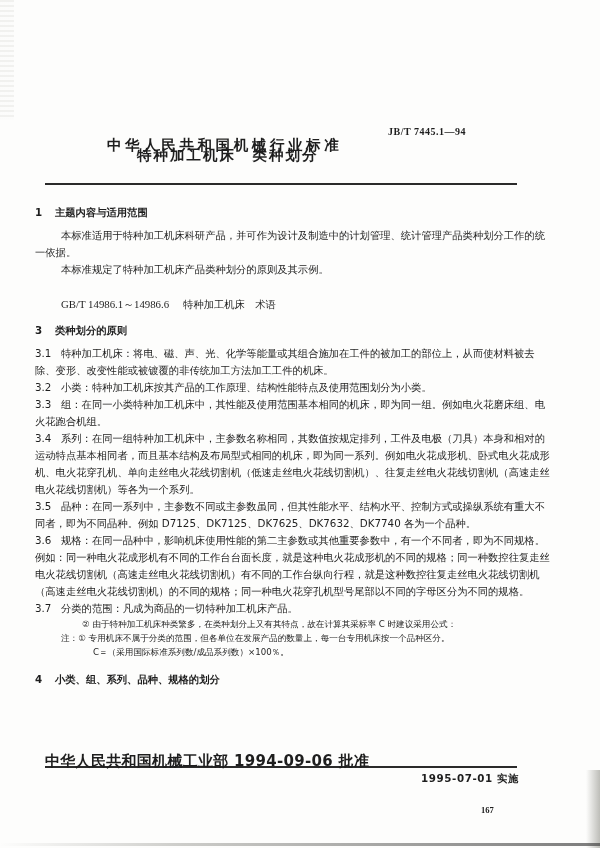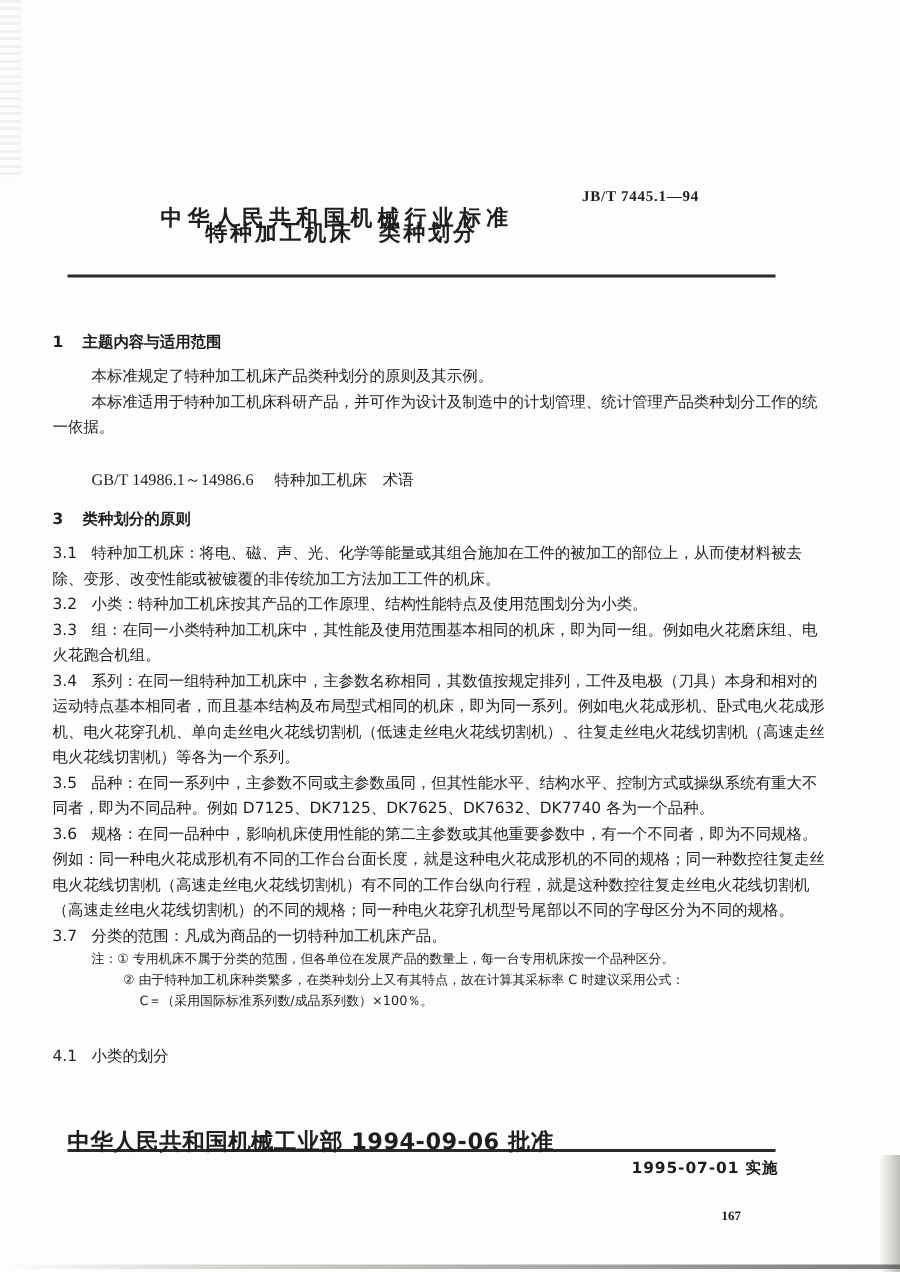--- a/index.html
+++ b/index.html
@@ -34,21 +34,21 @@
   .doc-title {
     left: 137px; top: 146px; font-size: 14.5px; font-weight: bold; letter-spacing: 2px; text-align: right;
   }
   .rule {
     position: absolute; left: 45px; width: 472px; background: #2a2a2a;
   }
   .rule.top { top: 183px; height: 1.5px; }
   .rule.bottom { top: 766px; height: 1.5px; }
   .content {
     position: absolute; left: 35px; top: 204px; width: 520px;
-    font-size: 10.3px; line-height: 17px; margin-top: 16px;
+    font-size: 10.3px; line-height: 17px;
   }
   .h { font-weight: bold; margin: 0; }
   .h .num { display: inline-block; width: 20px; }
   p { margin: 0; }
   .indent { text-indent: 26px; }
   .ref { padding-left: 26px; font-family: "Liberation Serif", "DejaVu Serif", serif; font-size: 10.8px; }
   .ref .ref-title { font-family: "DejaVu Sans", sans-serif; font-size: 10.3px; margin-left: 14px; }
   .clause .cnum { display: inline-block; width: 26px; }
   .note { font-size: 8.6px; line-height: 14px; padding-left: 26px; }
   .note2 { padding-left: 47px; }
@@ -78,22 +78,22 @@
 <div class="abs doc-title">特种加工机床　类种划分</div>
 
 <div class="rule top"></div>
 
 <div class="content">
 
   <div class="h">
     <span class="num">1</span><span>主题内容与适用范围</span>
   </div>
   <div class="gap-s"></div>
+  <p class="indent">本标准适用于特种加工机床科研产品，并可作为设计及制造中的计划管理、统计管理产品类种划分工作的统一依据。</p>
   <p class="indent">本标准规定了特种加工机床产品类种划分的原则及其示例。</p>
-  <p class="indent">本标准适用于特种加工机床科研产品，并可作为设计及制造中的计划管理、统计管理产品类种划分工作的统一依据。</p>
   <div class="gap-l"></div>
 
   <div class="gap-s"></div>
   <p class="ref">
     <span>GB/T 14986.1～14986.6</span><span class="ref-title">特种加工机床　术语</span>
   </p>
   <div class="gap-m"></div>
 
   <div class="h">
     <span class="num">3</span><span>类种划分的原则</span>
@@ -101,26 +101,28 @@
   <div class="gap-s"></div>
 
   <p class="clause"><span class="cnum">3.1</span><span>特种加工机床：将电、磁、声、光、化学等能量或其组合施加在工件的被加工的部位上，从而使材料被去除、变形、改变性能或被镀覆的非传统加工方法加工工件的机床。</span></p>
   <p class="clause"><span class="cnum">3.2</span><span>小类：特种加工机床按其产品的工作原理、结构性能特点及使用范围划分为小类。</span></p>
   <p class="clause"><span class="cnum">3.3</span><span>组：在同一小类特种加工机床中，其性能及使用范围基本相同的机床，即为同一组。例如电火花磨床组、电火花跑合机组。</span></p>
   <p class="clause"><span class="cnum">3.4</span><span>系列：在同一组特种加工机床中，主参数名称相同，其数值按规定排列，工件及电极（刀具）本身和相对的运动特点基本相同者，而且基本结构及布局型式相同的机床，即为同一系列。例如电火花成形机、卧式电火花成形机、电火花穿孔机、单向走丝电火花线切割机（低速走丝电火花线切割机）、往复走丝电火花线切割机（高速走丝电火花线切割机）等各为一个系列。</span></p>
   <p class="clause"><span class="cnum">3.5</span><span>品种：在同一系列中，主参数不同或主参数虽同，但其性能水平、结构水平、控制方式或操纵系统有重大不同者，即为不同品种。例如 D7125、DK7125、DK7625、DK7632、DK7740 各为一个品种。</span></p>
   <p class="clause"><span class="cnum">3.6</span><span>规格：在同一品种中，影响机床使用性能的第二主参数或其他重要参数中，有一个不同者，即为不同规格。例如：同一种电火花成形机有不同的工作台台面长度，就是这种电火花成形机的不同的规格；同一种数控往复走丝电火花线切割机（高速走丝电火花线切割机）有不同的工作台纵向行程，就是这种数控往复走丝电火花线切割机（高速走丝电火花线切割机）的不同的规格；同一种电火花穿孔机型号尾部以不同的字母区分为不同的规格。</span></p>
   <p class="clause"><span class="cnum">3.7</span><span>分类的范围：凡成为商品的一切特种加工机床产品。</span></p>
 
+  <p class="note note2">② 由于特种加工机床种类繁多，在类种划分上又有其特点，故在计算其采标率 C 时建议采用公式：</p>
   <p class="note"><span>注：</span><span>① 专用机床不属于分类的范围，但各单位在发展产品的数量上，每一台专用机床按一个品种区分。</span></p>
-  <p class="note note2">② 由于特种加工机床种类繁多，在类种划分上又有其特点，故在计算其采标率 C 时建议采用公式：</p>
   <p class="note note3">C＝（采用国际标准系列数/成品系列数）×100％。</p>
   <div class="gap-l"></div>
 
+  <div class="h">
+    <span class="num">4</span><span>小类、组、系列、品种、规格的划分</span>
+  </div>
   <div class="gap-m"></div>
-  <p><span class="cnum" style="display:inline-block;width:26px">4.1</span><span>小类的划分</span></p>
 </div>
 
 <div class="rule bottom"></div>
 
 <div class="abs footer-left">中华人民共和国机械工业部 1994-09-06 批准</div>
 <div class="abs footer-right">1995-07-01 实施</div>
 <div class="abs page-num">167</div>
 
 </body></html>

